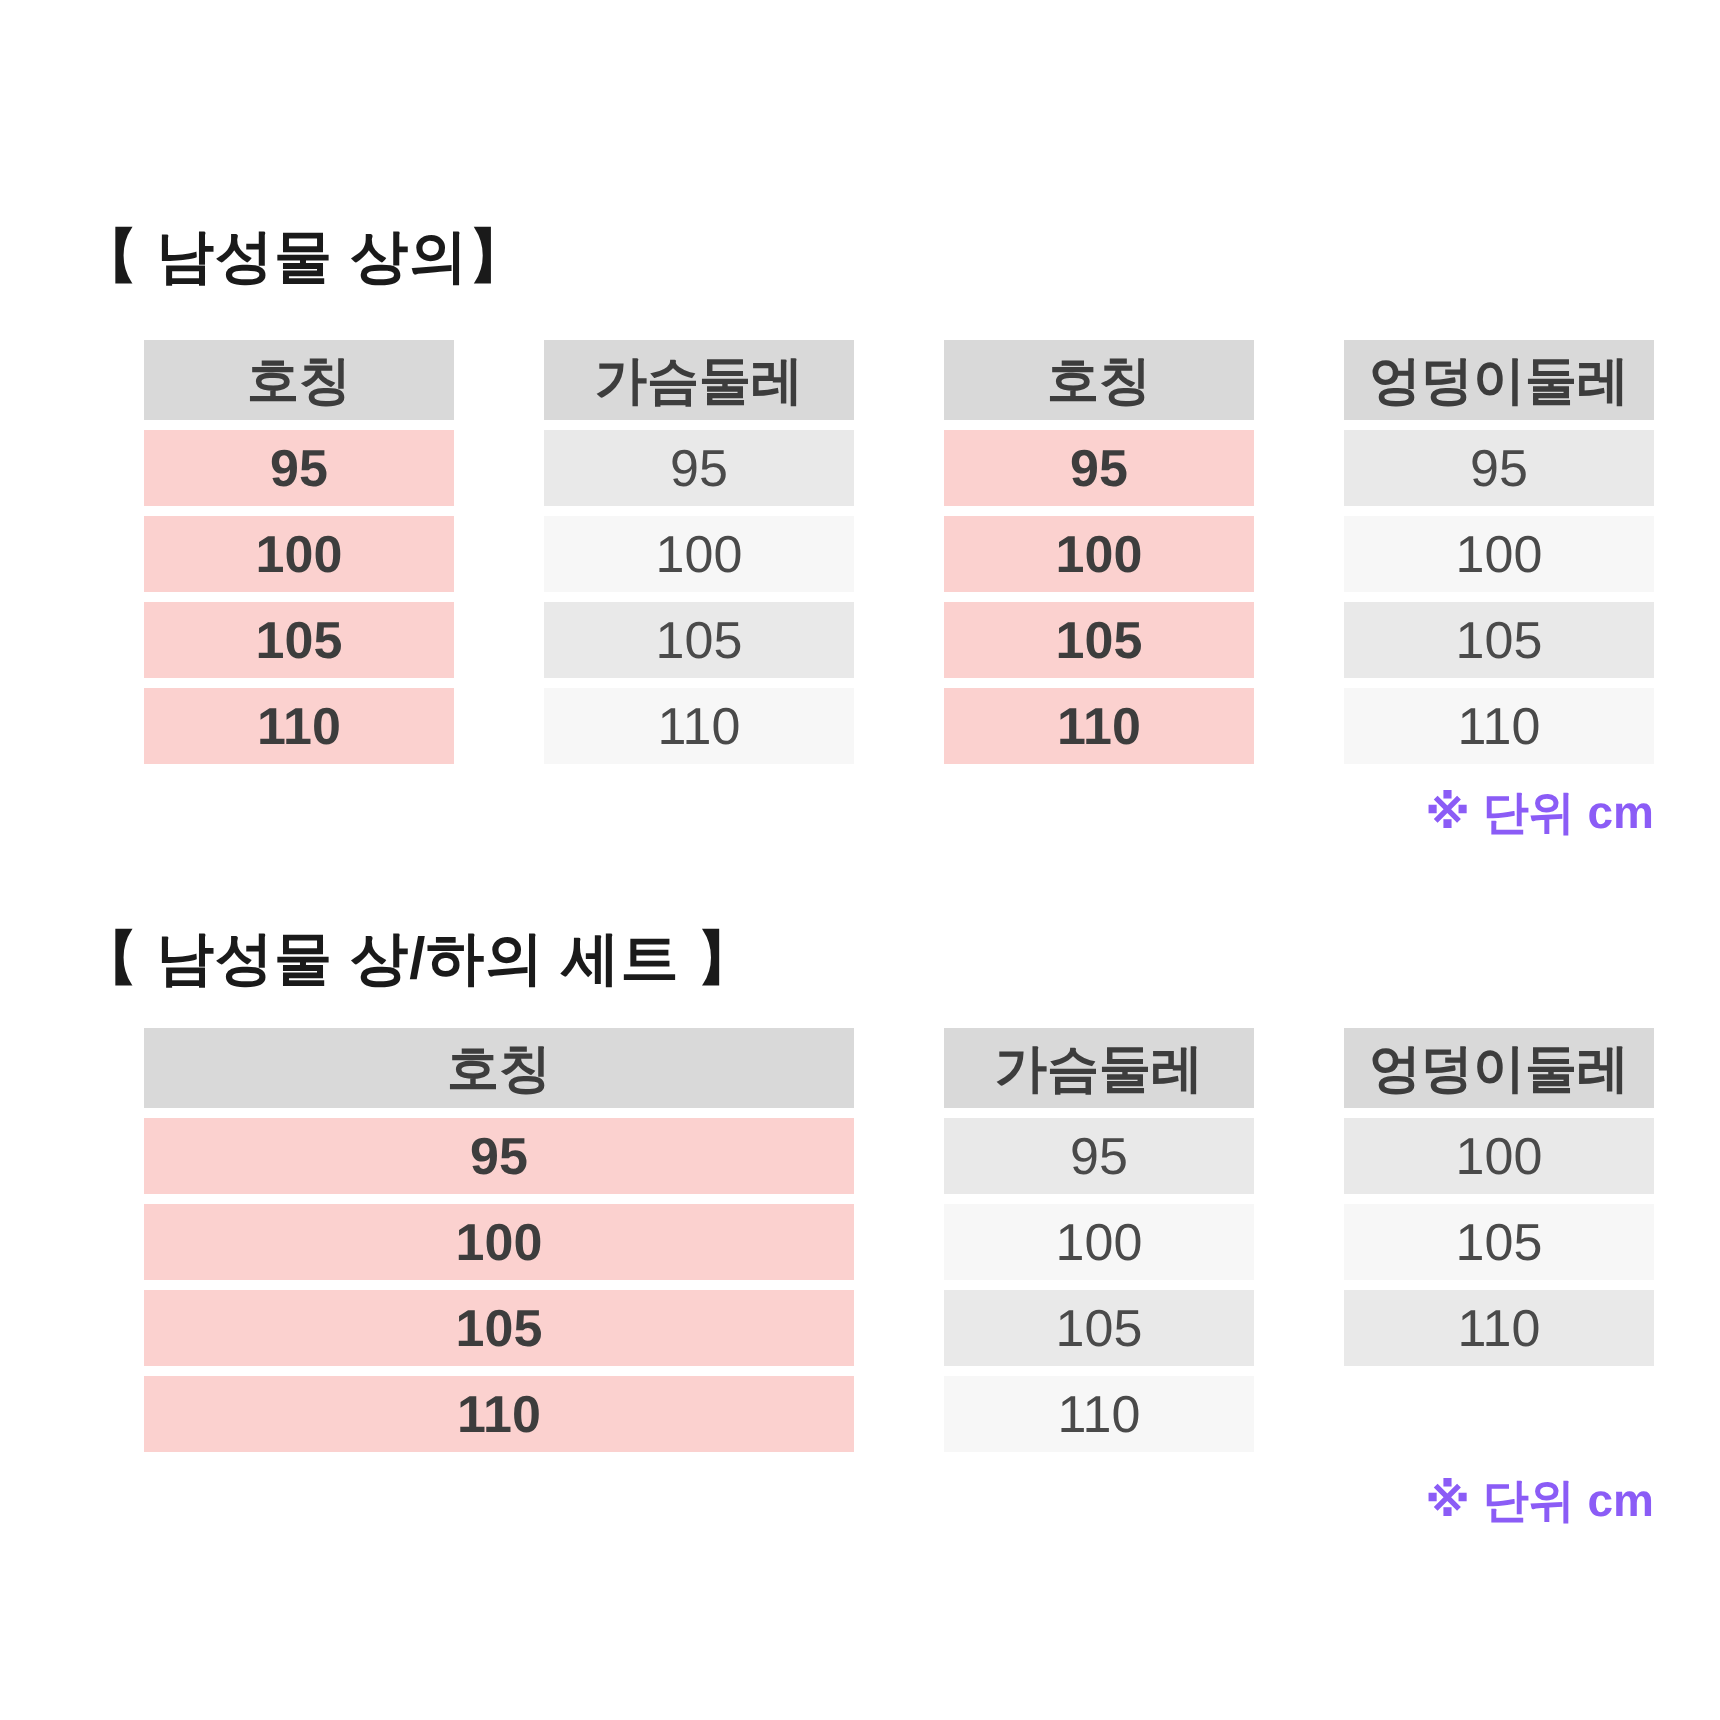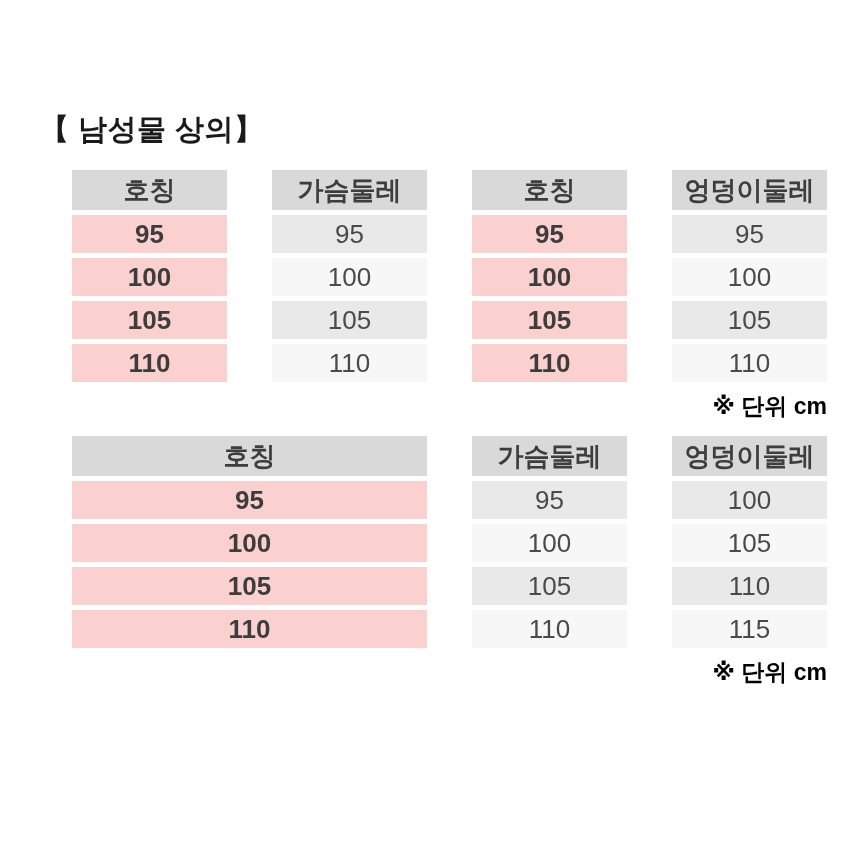--- a/index.html
+++ b/index.html
@@ -77,21 +77,21 @@
     font-weight: 700;
     color: #3d3d3d;
   }
   .cell.val-odd  { background: #e9e9e9; }
   .cell.val-even { background: #f7f7f7; }
   .unit-note {
     width: 795px;
     text-align: right;
     font-size: 23px;
     font-weight: 700;
-    color: #000000;
+    color: #8b5cf6;
     line-height: 28px;
     margin-top: 10px;
     padding-right: 2px;
   }
   .set-title {
     margin-top: 43px;
   }
   .set-title .section-title { padding-left: 8px; }
 </style>
 </head>
@@ -139,39 +139,41 @@
         <div class="cell val-odd">105</div>
 
         <div class="cell size">110</div>
         <div class="cell val-even">110</div>
       </div>
 
     </div>
 
     <div class="unit-note">※ 단위 cm</div>
 
+    <div class="titles-row set-title">
+      <div class="section-title">【 남성물 상/하의 세트 】</div>
+    </div>
 
     <div class="size-table-3col">
       <div class="cell header">호칭</div>
       <div class="cell header">가슴둘레</div>
       <div class="cell header">엉덩이둘레</div>
 
       <div class="cell size">95</div>
       <div class="cell val-odd">95</div>
       <div class="cell val-odd">100</div>
 
       <div class="cell size">100</div>
       <div class="cell val-even">100</div>
       <div class="cell val-even">105</div>
 
       <div class="cell size">105</div>
       <div class="cell val-odd">105</div>
       <div class="cell val-odd">110</div>
 
       <div class="cell size">110</div>
       <div class="cell val-even">110</div>
-      <div class="cell val-even">115</div>
     </div>
 
     <div class="unit-note">※ 단위 cm</div>
 
   </div>
 </div>
 
 </body></html>

